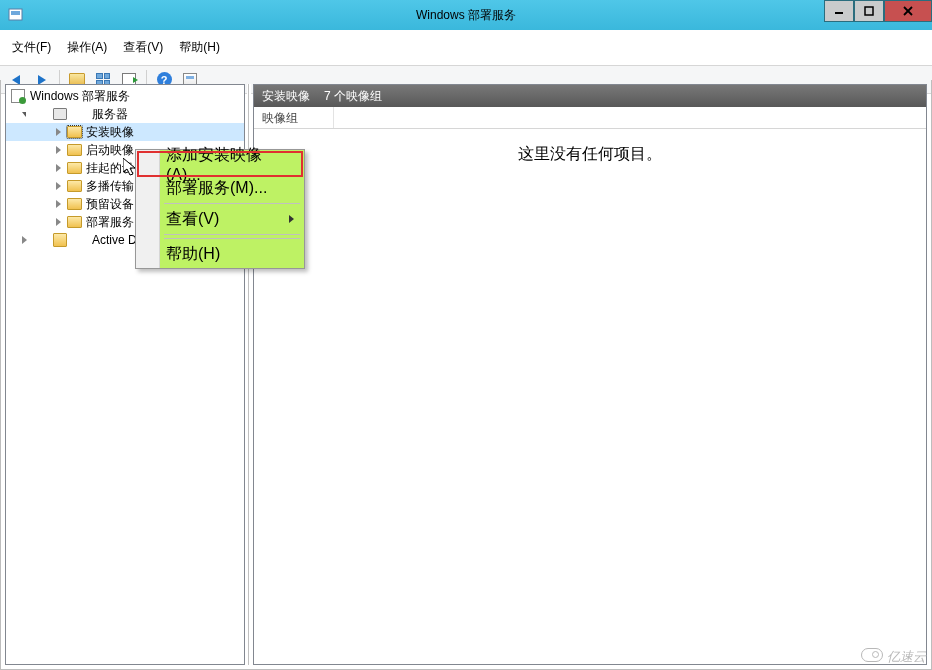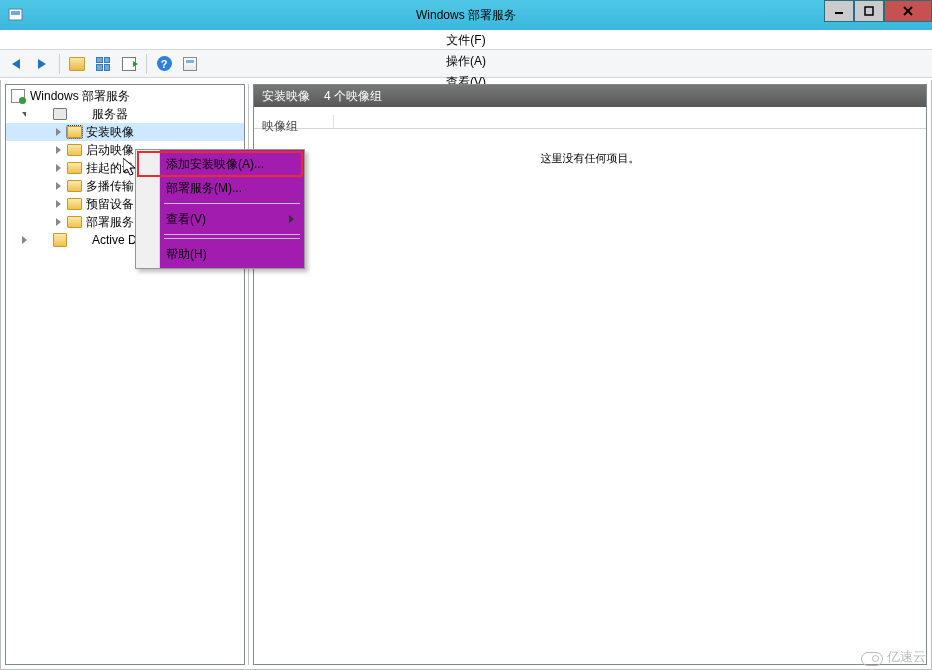--- a/index.html
+++ b/index.html
@@ -10,21 +10,21 @@
   .sysicon { width: 16px; height: 16px; margin: 0 6px 0 8px; display: flex; align-items: center; justify-content: center; }
   .title-text { position: absolute; left: 0; right: 0; text-align: center; font-size: 12px; color: #000; pointer-events: none; }
   .winctrls { position: absolute; right: 0; top: 0; display: flex; }
   .winbtn { width: 30px; height: 22px; border: 1px solid #2a6d7e; display: flex; align-items: center; justify-content: center; font-size: 12px; background: #c7c7c7; }
   .winbtn.min { background: #c9cbcc; }
   .winbtn.max { background: #c9cbcc; }
   .winbtn.close { background: #c75050; color: #000; font-weight: bold; width: 48px; }
   .winbtn svg { display:block; }
 
   
-  .menubar { height: 20px; background: #fff; border-bottom: 1px solid #d6d6d6; display: flex; align-items: center; padding: 0 4px; font-size: 12px; flex-direction: column; }
+  .menubar { height: 36px; background: #fff; border-bottom: 1px solid #d6d6d6; display: flex; align-items: center; padding: 0 4px; font-size: 12px; }
   .menuitem { padding: 2px 8px; cursor: default; }
 
   
   .toolbar { height: 28px; background: #f5f6f7; border-bottom: 1px solid #d6d6d6; display: flex; align-items: center; padding: 0 4px; gap: 2px; }
   .tbtn { width: 24px; height: 24px; display: flex; align-items: center; justify-content: center; border: 1px solid transparent; }
   .tsep { width: 1px; height: 20px; background: #d0d0d0; margin: 0 3px; }
   .arrow-left { width:0;height:0;border-top:5px solid transparent;border-bottom:5px solid transparent;border-right:8px solid #1e73c9; }
   .arrow-right { width:0;height:0;border-top:5px solid transparent;border-bottom:5px solid transparent;border-left:8px solid #1e73c9; }
   .folder-up { width:16px; height:14px; background: linear-gradient(#f9e7a0,#e8b84a); border:1px solid #c89b2e; border-radius: 1px; position:relative; }
   .grid4 { width:14px; height:14px; display:grid; grid-template-columns:1fr 1fr; grid-template-rows:1fr 1fr; gap:1px; }
@@ -58,36 +58,36 @@
   .folder-icn.sel { outline:1px dotted #333; }
   .ad-icn { width:14px; height:14px; background:linear-gradient(#fde9a8,#f0c14f); border:1px solid #c59a2a; border-radius:1px; position:relative; }
   .node.selected { background:#cde8ff; }
   .indent-1 { padding-left: 12px; gap: 20px; }
   .indent-2 { padding-left: 28px; }
   .indent-3 { padding-left: 46px; }
 
   
   .list-header { height:22px; background:linear-gradient(#787878,#585858); color:#fff; font-size:12px; display:flex; align-items:center; padding:0 8px; gap: 14px;}
   .col-headers { height:22px; border-bottom:1px solid #d6d6d6; display:flex; font-size:12px; }
-  .col-head { padding:3px 8px; border-right:1px solid #e3e3e3; color:#444;margin-top:8px; }
-  .empty-msg { text-align:center; font-size:11px; color:#000; margin-top:22px; }
-
-  
-  .context-menu { position:absolute; left:135px; top:149px; width:170px; background:#a21caf; border:1px solid #979797; box-shadow: 3px 3px 4px rgba(0,0,0,0.25); font-size:12px; padding:2px; z-index:20; }
+  .col-head { padding:3px 8px; border-right:1px solid #e3e3e3; color:#444; }
+  .empty-msg { text-align:center; font-size:16px; color:#000; margin-top:15px; }
+
+  
+  .context-menu { position:absolute; left:135px; top:149px; width:170px; background:#bef264; border:1px solid #979797; box-shadow: 3px 3px 4px rgba(0,0,0,0.25); font-size:16px; padding:2px; z-index:20; }
   .ctx-item { height:24px; display:flex; align-items:center; padding:0 20px 0 28px; position:relative; }
   .ctx-item.highlighted { outline:2px solid #e03030; outline-offset:-1px; }
   .ctx-sep { height:1px; background:#c0c0c0; margin:3px 2px 3px 26px; }
   .ctx-arrow { position:absolute; right:8px; width:0;height:0;border-top:4px solid transparent;border-bottom:4px solid transparent;border-left:5px solid #333; }
   .ctx-gutter { position:absolute; left:0; top:0; bottom:0; width:24px; background:#f0f0f0; border-right:1px solid #d6d6d6; }
 
   
   .cursor { position:absolute; left:123px; top:158px; z-index:30; pointer-events:none; }
 
   
-  .watermark { position:absolute; right:6px; bottom:4px; font-size:13px; color:#b8b8b8; display:flex; align-items:flex-end; gap:4px; pointer-events:none; }
+  .watermark { position:absolute; right:6px; bottom:4px; font-size:13px; color:#b8b8b8; display:flex; align-items:flex-start; gap:4px; pointer-events:none;font-style:italic; }
   .watermark .wm-icn { width:22px; height:14px; border:1.5px solid #b8b8b8; border-radius:8px; position:relative; }
   .watermark .wm-icn::after { content:""; position:absolute; right:3px; top:2px; width:5px; height:5px; border:1.5px solid #b8b8b8; border-radius:50%; }
 </style>
 </head>
 <body>
 
 <div class="titlebar">
   <div class="sysicon">
     <svg width="16" height="16">
         <rect x="1" y="2" width="13" height="11" fill="#fff" stroke="#5a7fa6"></rect>
@@ -236,21 +236,21 @@
         <span>Active Directory 预留设备</span>
       </div>
     </div>
   </div>
 
   <div class="splitter"></div>
 
   <div class="list-pane">
     <div class="list-header">
       <span>安装映像</span>
-      <span>4 个映像组</span>
+      <span>7 个映像组</span>
     </div>
     <div class="col-headers">
       <div class="col-head" style="width:80px">映像组</div>
     </div>
     <div class="empty-msg">这里没有任何项目。</div>
   </div>
 
 </div>
 
 <div class="context-menu">

